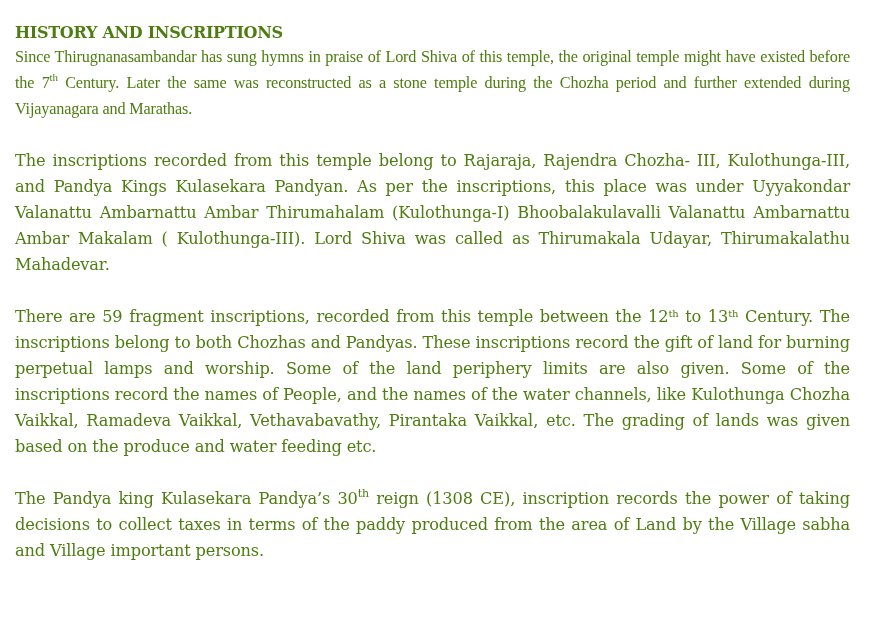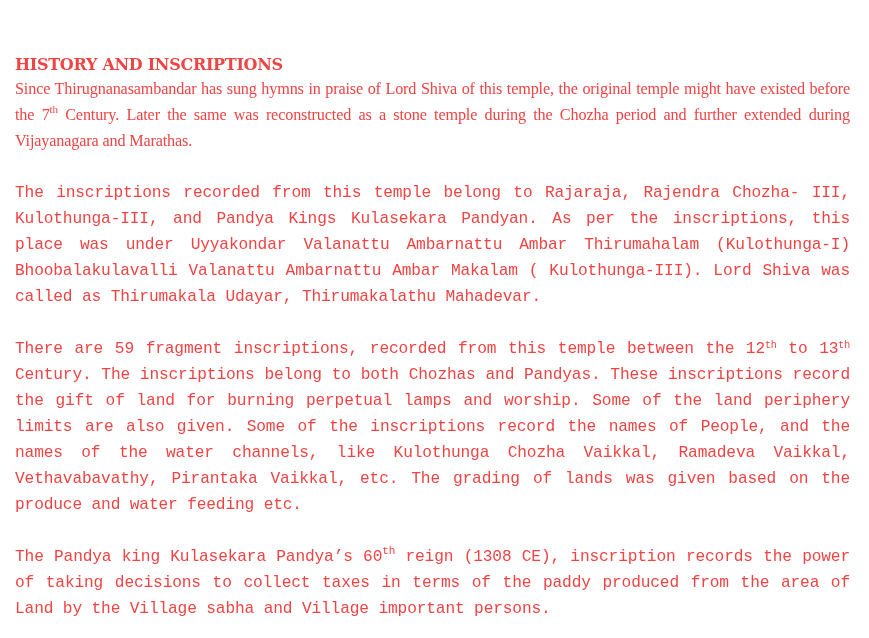--- a/index.html
+++ b/index.html
@@ -11,39 +11,38 @@
       width: 869px;
       height: 638px;
       overflow: hidden;
       position: relative;
     }
     .page {
       position: absolute;
       left: 15px;
       top: 22px;
       width: 835px;
-      color: #ef4444;
+      color: #4d7c0f;
       font-family: "DejaVu Serif", serif;
       font-size: 16.2px;
       line-height: 26px;
       letter-spacing: -0.15px;
-      margin-top: 32px;
     }
     .heading {
       font-weight: bold;
       font-size: 16px;
       line-height: 22px;
       margin: 0;
       letter-spacing: -0.3px;
     }
     .para {
       margin: 0;
       text-align: justify;
     }
-    .para + .para { margin-top: 26px; font-family: Liberation Mono, monospace; }
+    .para + .para { margin-top: 26px; }
     .heading + .para { margin-top: 0; font-family: Liberation Serif, serif; }
     sup {
       font-size: 11px;
       line-height: 0;
       position: relative;
       vertical-align: baseline;
       top: -0.6em;
     }
     sup.small {
       font-size: 10px;
@@ -55,14 +54,14 @@
 
 <div class="page">
   <h1 class="heading">HISTORY AND INSCRIPTIONS</h1>
 
   <p class="para"><span>Since Thirugnanasambandar has sung hymns in praise of Lord Shiva of this temple, the original temple might have existed before the 7</span><sup>th</sup><span> Century. Later the same was reconstructed as a stone temple during the Chozha period and further extended during Vijayanagara and Marathas.</span></p>
 
   <p class="para">The inscriptions recorded from this temple belong to Rajaraja, Rajendra Chozha- III, Kulothunga-III, and Pandya Kings Kulasekara Pandyan. As per the inscriptions, this place was under Uyyakondar Valanattu Ambarnattu Ambar Thirumahalam (Kulothunga-I) Bhoobalakulavalli Valanattu Ambarnattu Ambar Makalam ( Kulothunga-III).  Lord Shiva was called as Thirumakala Udayar, Thirumakalathu Mahadevar.</p>
 
   <p class="para"><span>There are 59 fragment inscriptions, recorded from this temple between the 12</span><sup class="small">th</sup><span> to 13</span><sup class="small">th</sup><span> Century. The inscriptions belong to both Chozhas and Pandyas. These inscriptions record the gift of land for burning perpetual lamps and worship. Some of the land periphery limits are also given. Some of the inscriptions record the names of People, and the names of the water channels, like Kulothunga Chozha Vaikkal, Ramadeva Vaikkal, Vethavabavathy, Pirantaka Vaikkal, etc. The grading of lands was given based on the produce and water feeding etc.</span></p>
 
-  <p class="para"><span>The Pandya king Kulasekara Pandya’s 60</span><sup>th</sup><span> reign (1308 CE), inscription records the power of taking decisions to collect taxes in terms of the paddy produced from the area of Land by the  Village sabha and Village important persons.</span></p>
+  <p class="para"><span>The Pandya king Kulasekara Pandya’s 30</span><sup>th</sup><span> reign (1308 CE), inscription records the power of taking decisions to collect taxes in terms of the paddy produced from the area of Land by the  Village sabha and Village important persons.</span></p>
 </div>
 
 </body></html>

